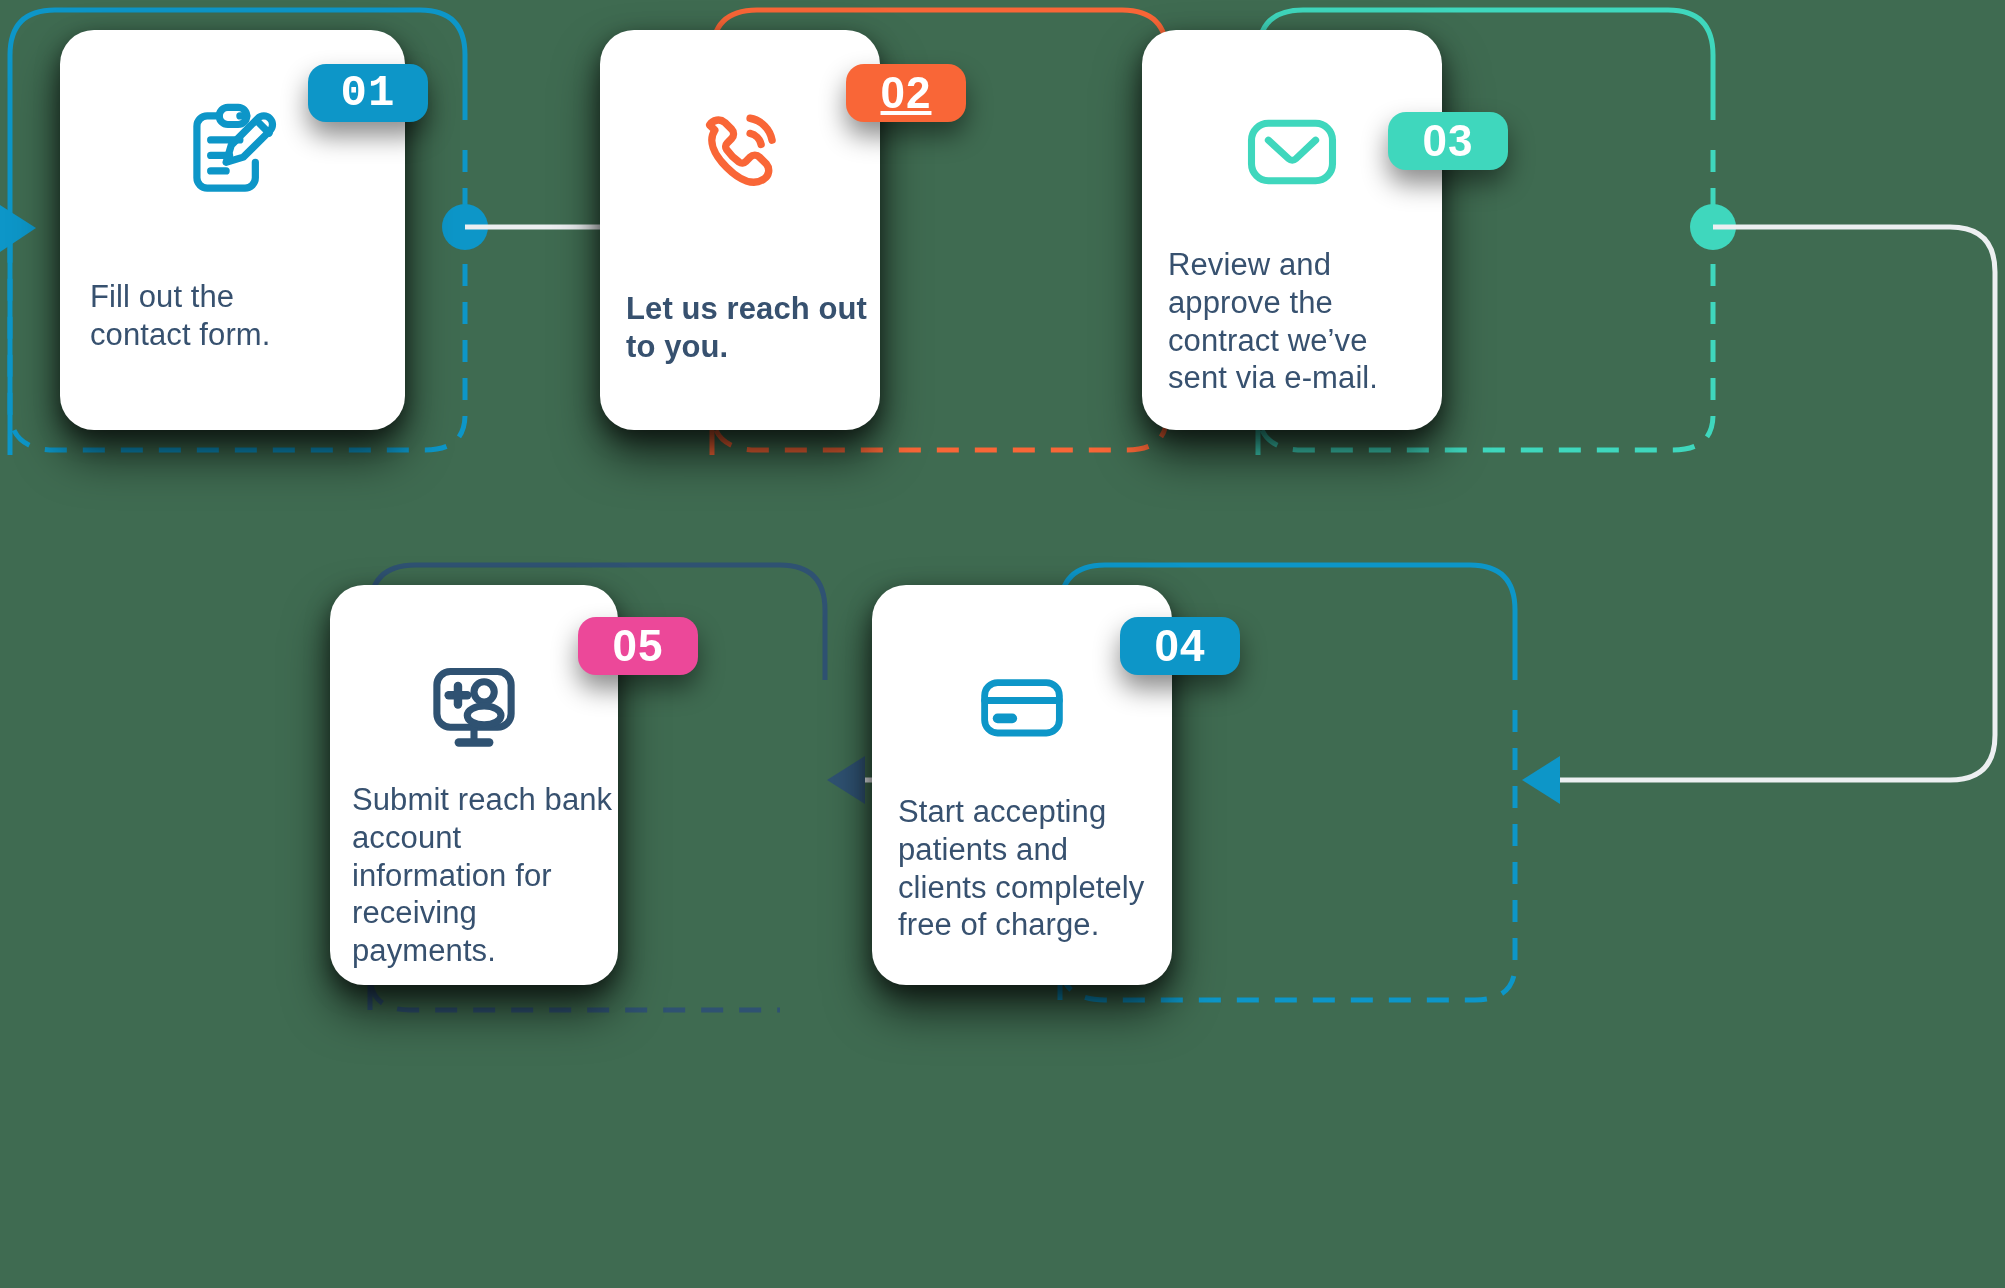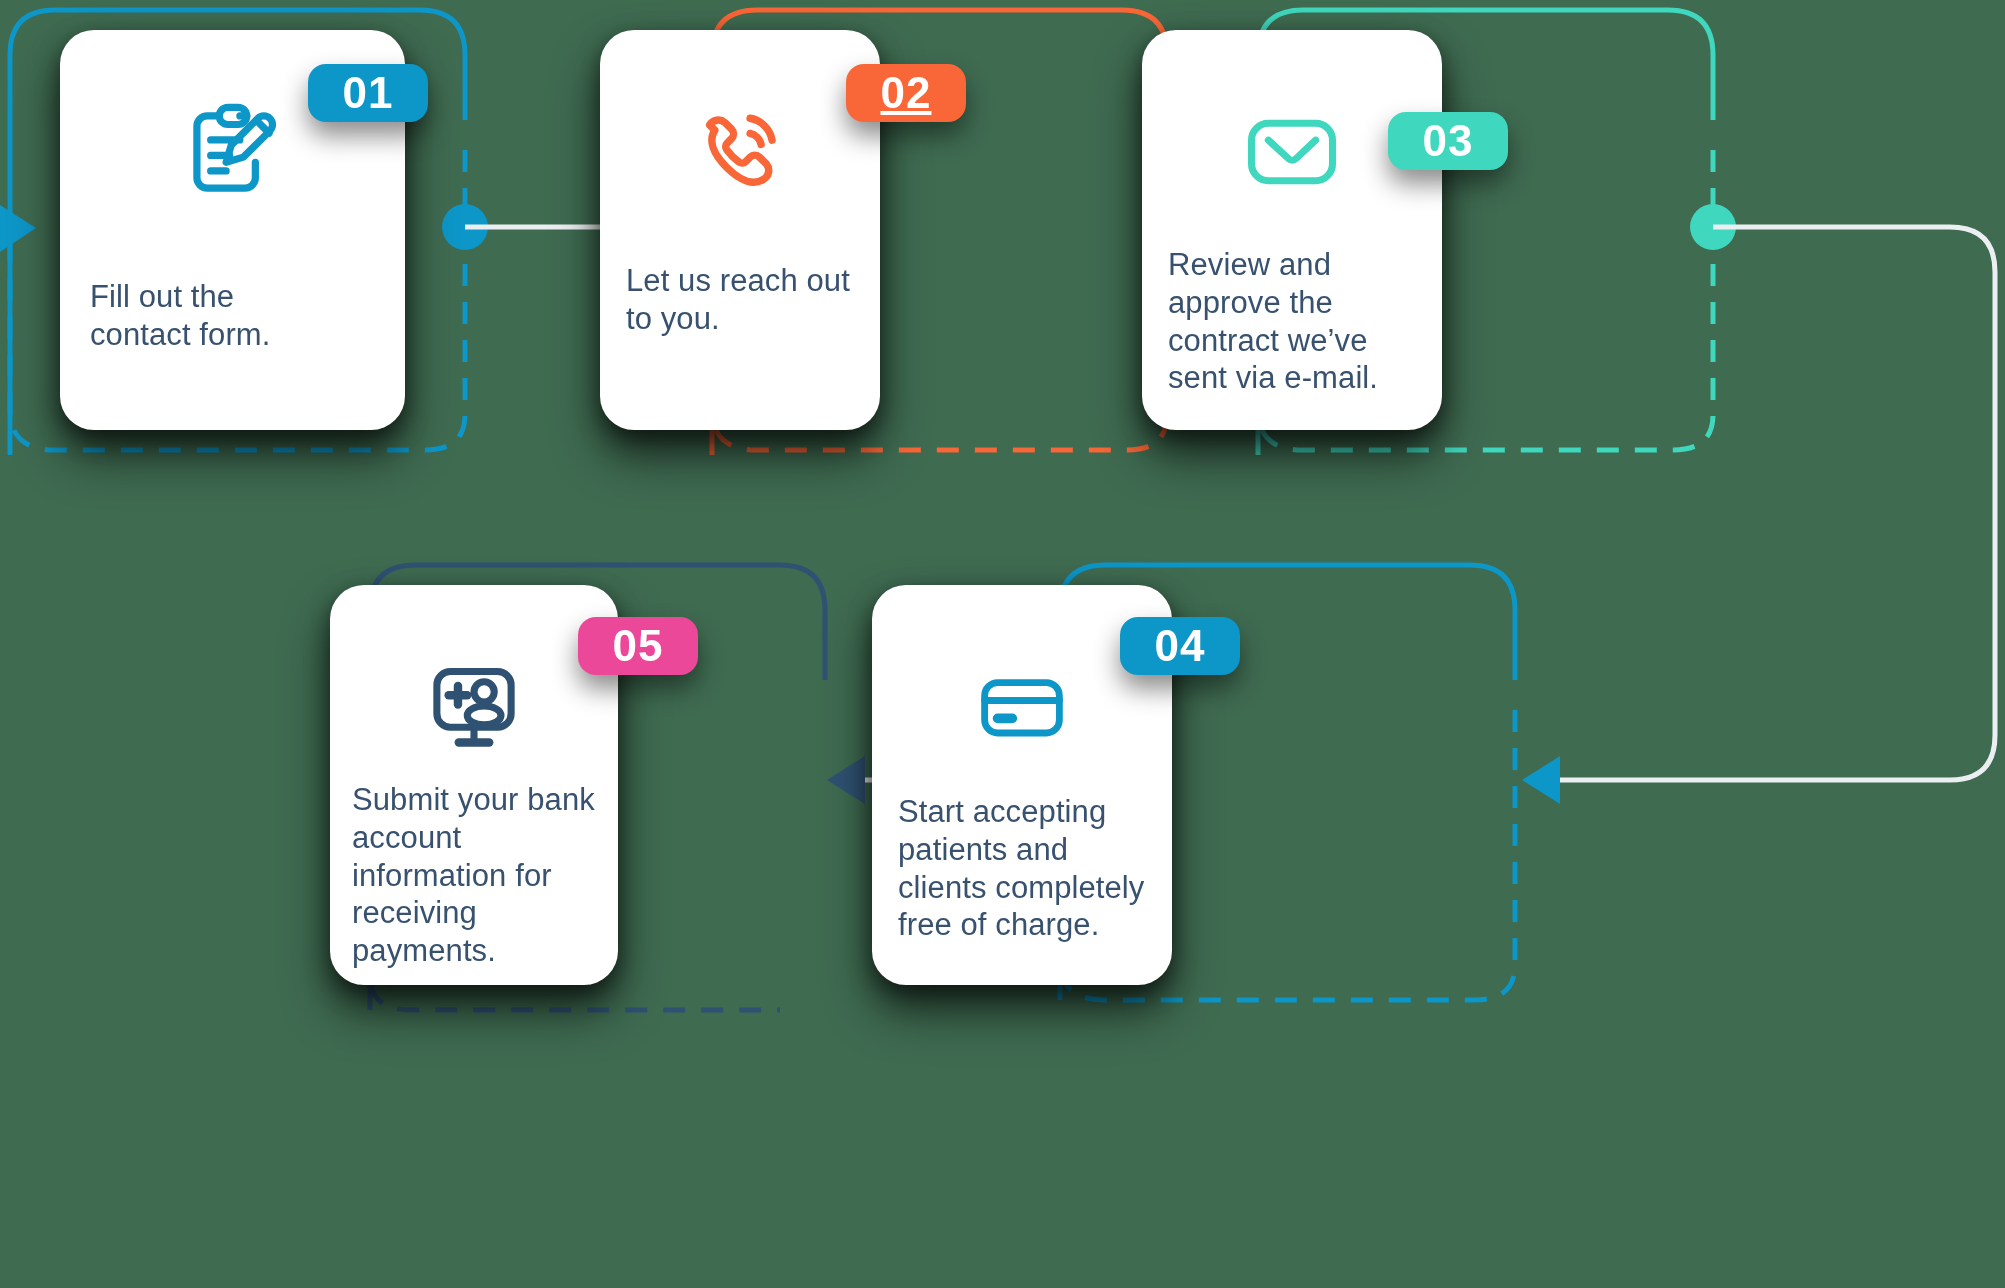--- a/index.html
+++ b/index.html
@@ -105,33 +105,33 @@
           <path d="M19 25 h17"></path>
           <path d="M19 34 h11"></path>
           <path d="M19 43 h9"></path>
           <path d="M53.5 12.5 a5 5 0 0 0 -7.1 0 L31 28 l-3 10 10 -3 15.5 -15.4 a5 5 0 0 0 0 -7.1 z"></path>
           <path d="M46 14 l7 7"></path>
         </svg>
       </div>
       <div class="caption" style="left:30px;top:248px;width:280px;white-space:pre-line;">Fill out the
 contact form.</div>
     </div>
-    <div class="badge" style="left:308px;top:64px;width:120px;height:58px;background:#0d96c8;">01</div>
+    <div class="badge" style="left:308px;top:64px;width:120px;height:58px;background:#0d96c8;font-family:Liberation Mono, monospace;">01</div>
   </div>
 
   <div class="step">
     <div class="card" style="left:600px;top:30px;width:280px;height:400px;">
       <div class="icon-wrap" style="left:0;right:0;top:62px;height:120px;">
         <svg width="108" height="108" viewBox="0 0 64 64" fill="none" stroke="#f96637" stroke-width="4.4" stroke-linecap="round" stroke-linejoin="round">
           <path d="M14 16 a6 6 0 0 1 9 -1.5 l4 4 a4 4 0 0 1 0 5.6 l-2.6 2.6 a3 3 0 0 0 -.3 3.9 a30 30 0 0 0 7.4 7.4 a3 3 0 0 0 3.9 -.3 l2.6 -2.6 a4 4 0 0 1 5.6 0 l4 4 a6 6 0 0 1 -1.5 9 c-6 4 -14 1 -22 -7 s-11 -16 -7 -22 z"></path>
           <path d="M38 12 a16 16 0 0 1 13 13"></path>
           <path d="M38 21 a8.5 8.5 0 0 1 6.5 6.5"></path>
         </svg>
       </div>
-      <div class="caption" style="left:26px;top:232px;width:260px;white-space:pre-line;">Let us reach out
+      <div class="caption" style="left:26px;top:260px;width:260px;white-space:pre-line;font-weight:bold;">Let us reach out
 to you.</div>
     </div>
     <div class="badge" style="left:846px;top:64px;width:120px;height:58px;background:#f96637;text-decoration:underline;">02</div>
   </div>
 
   <div class="step">
     <div class="card" style="left:1142px;top:30px;width:300px;height:400px;">
       <div class="icon-wrap" style="left:0;right:0;top:62px;height:120px;">
         <svg width="108" height="108" viewBox="0 0 64 64" fill="none" stroke="#3fd7bd" stroke-width="4.2" stroke-linecap="round" stroke-linejoin="round">
           <rect x="8" y="15" width="48" height="34" rx="10"></rect>
@@ -169,21 +169,21 @@
         <svg width="108" height="108" viewBox="0 0 64 64" fill="none" stroke="#2f5272" stroke-width="4.2" stroke-linecap="round" stroke-linejoin="round">
           <rect x="10" y="11" width="44" height="33" rx="8"></rect>
           <path d="M32 44 v8"></path>
           <path d="M23 53 h18" stroke-width="5"></path>
           <path d="M17 25 h11" stroke-width="5"></path>
           <path d="M22.5 19.5 v11" stroke-width="5"></path>
           <circle cx="38" cy="23" r="6"></circle>
           <ellipse cx="38" cy="37" rx="10" ry="5.6"></ellipse>
         </svg>
       </div>
-      <div class="caption" style="left:22px;top:196px;width:266px;white-space:pre-line;">Submit your bank
+      <div class="caption" style="left:22px;top:196px;width:266px;white-space:pre-line;">Submit reach bank
 account
 information for
 receiving
 payments.</div>
     </div>
     <div class="badge" style="left:578px;top:617px;width:120px;height:58px;background:#ec4899;">05</div>
   </div>
 
 </div>
 

